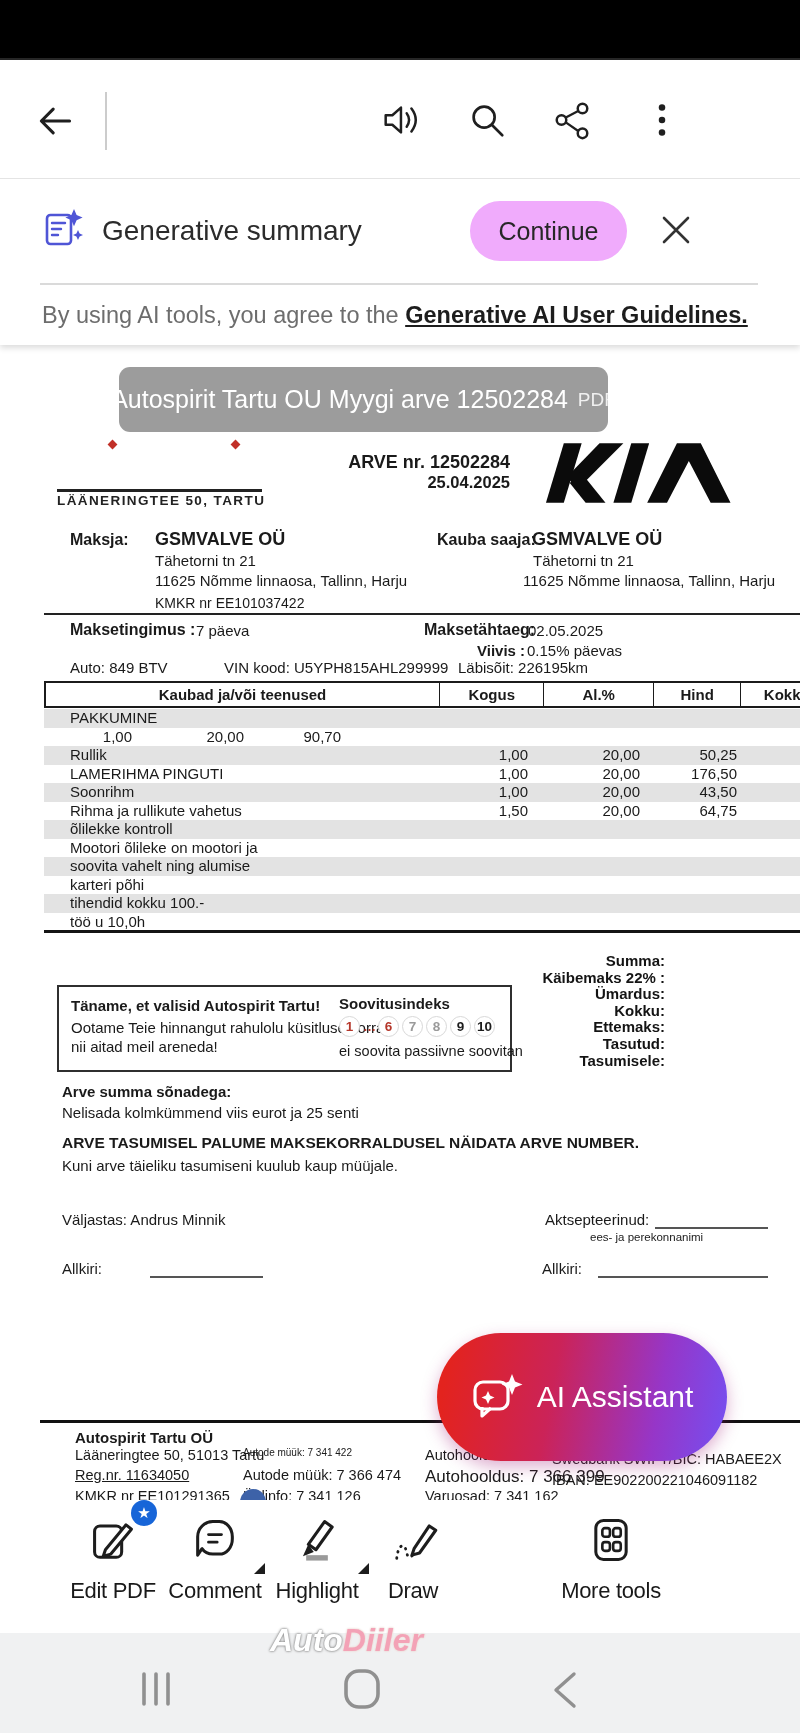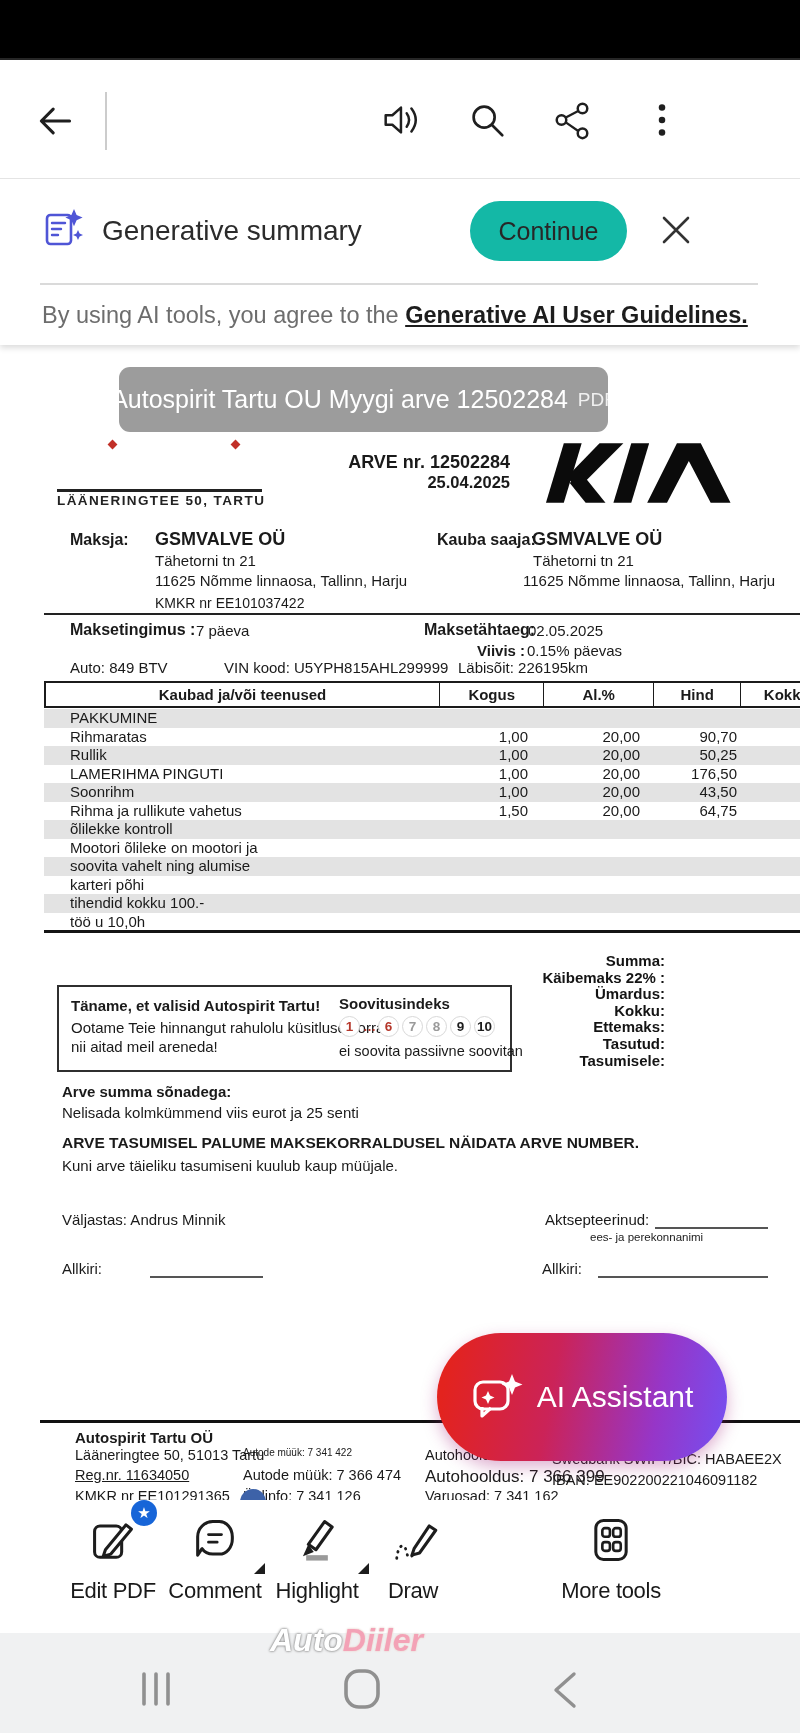--- a/index.html
+++ b/index.html
@@ -7,21 +7,21 @@
   .abs{position:absolute;}
   .b{font-weight:bold;text-align:center;}
   svg{display:block;}
   
   .status-bar{left:0;top:0;width:800px;height:58px;background:#000;border-bottom:2px solid #262626;z-index:6;}
   .header{left:0;top:58px;width:800px;height:287px;background:#fff;z-index:5;box-shadow:0 3px 6px rgba(0,0,0,.14);}
   .tb-divider{left:105px;top:34px;width:2px;height:58px;background:#ccc;}
   .tb-bottom{left:0;top:120px;width:800px;height:1px;background:#e4e4e4;}
   .gen-divider{left:40px;top:225px;width:718px;height:2px;background:#dadada;}
   .icon-btn{display:flex;align-items:center;justify-content:center;}
-  .continue-pill{left:470px;top:143px;width:157px;height:60px;background:#14b8a6;border-radius:31px;
+  .continue-pill{left:470px;top:143px;width:157px;height:60px;background:#f0abfc;border-radius:31px;
     display:flex;align-items:center;justify-content:center;font-size:25px;color:#272727;font-weight:500;}
   .gen-title{left:102px;top:157px;font-size:28px;color:#2b2b2b;font-weight:500;}
   .agree{left:42px;top:244px;font-size:23.5px;color:#6d6d6d;white-space:nowrap;}
   .agree a{color:#1d1d1d;font-weight:bold;text-decoration:underline;cursor:pointer;}
   
   .doc{left:0;top:0;width:800px;height:1500px;background:#fff;overflow:hidden;z-index:1;}
   .doc-pill{left:119px;top:367px;width:489px;height:65px;background:rgba(148,148,148,.93);border-radius:11px;
     display:flex;align-items:center;justify-content:center;color:#fff;font-size:25px;white-space:nowrap;}
   .doc-pill .pdf{font-size:19px;opacity:.85;margin-left:10px;}
   .inv{color:#1a1a1a;font-size:15px;white-space:nowrap;}
@@ -140,21 +140,20 @@
       <div style="width:91px;">Kokku</div>
     </div>
 
     <div class="abs trow shade inv" style="top:709px;">
       <span class="c-name">PAKKUMINE</span>
         <span class="c-kogus"></span>
         <span class="c-al"></span>
         <span class="c-hind"></span>
     </div>
     <div class="abs trow inv" style="top:727.5px;">
-      <span class="c-name">Rihmaratas</span>
         <span class="c-kogus">1,00</span>
         <span class="c-al">20,00</span>
         <span class="c-hind">90,70</span>
     </div>
     <div class="abs trow shade inv" style="top:746px;">
       <span class="c-name">Rullik</span>
         <span class="c-kogus">1,00</span>
         <span class="c-al">20,00</span>
         <span class="c-hind">50,25</span>
     </div>

